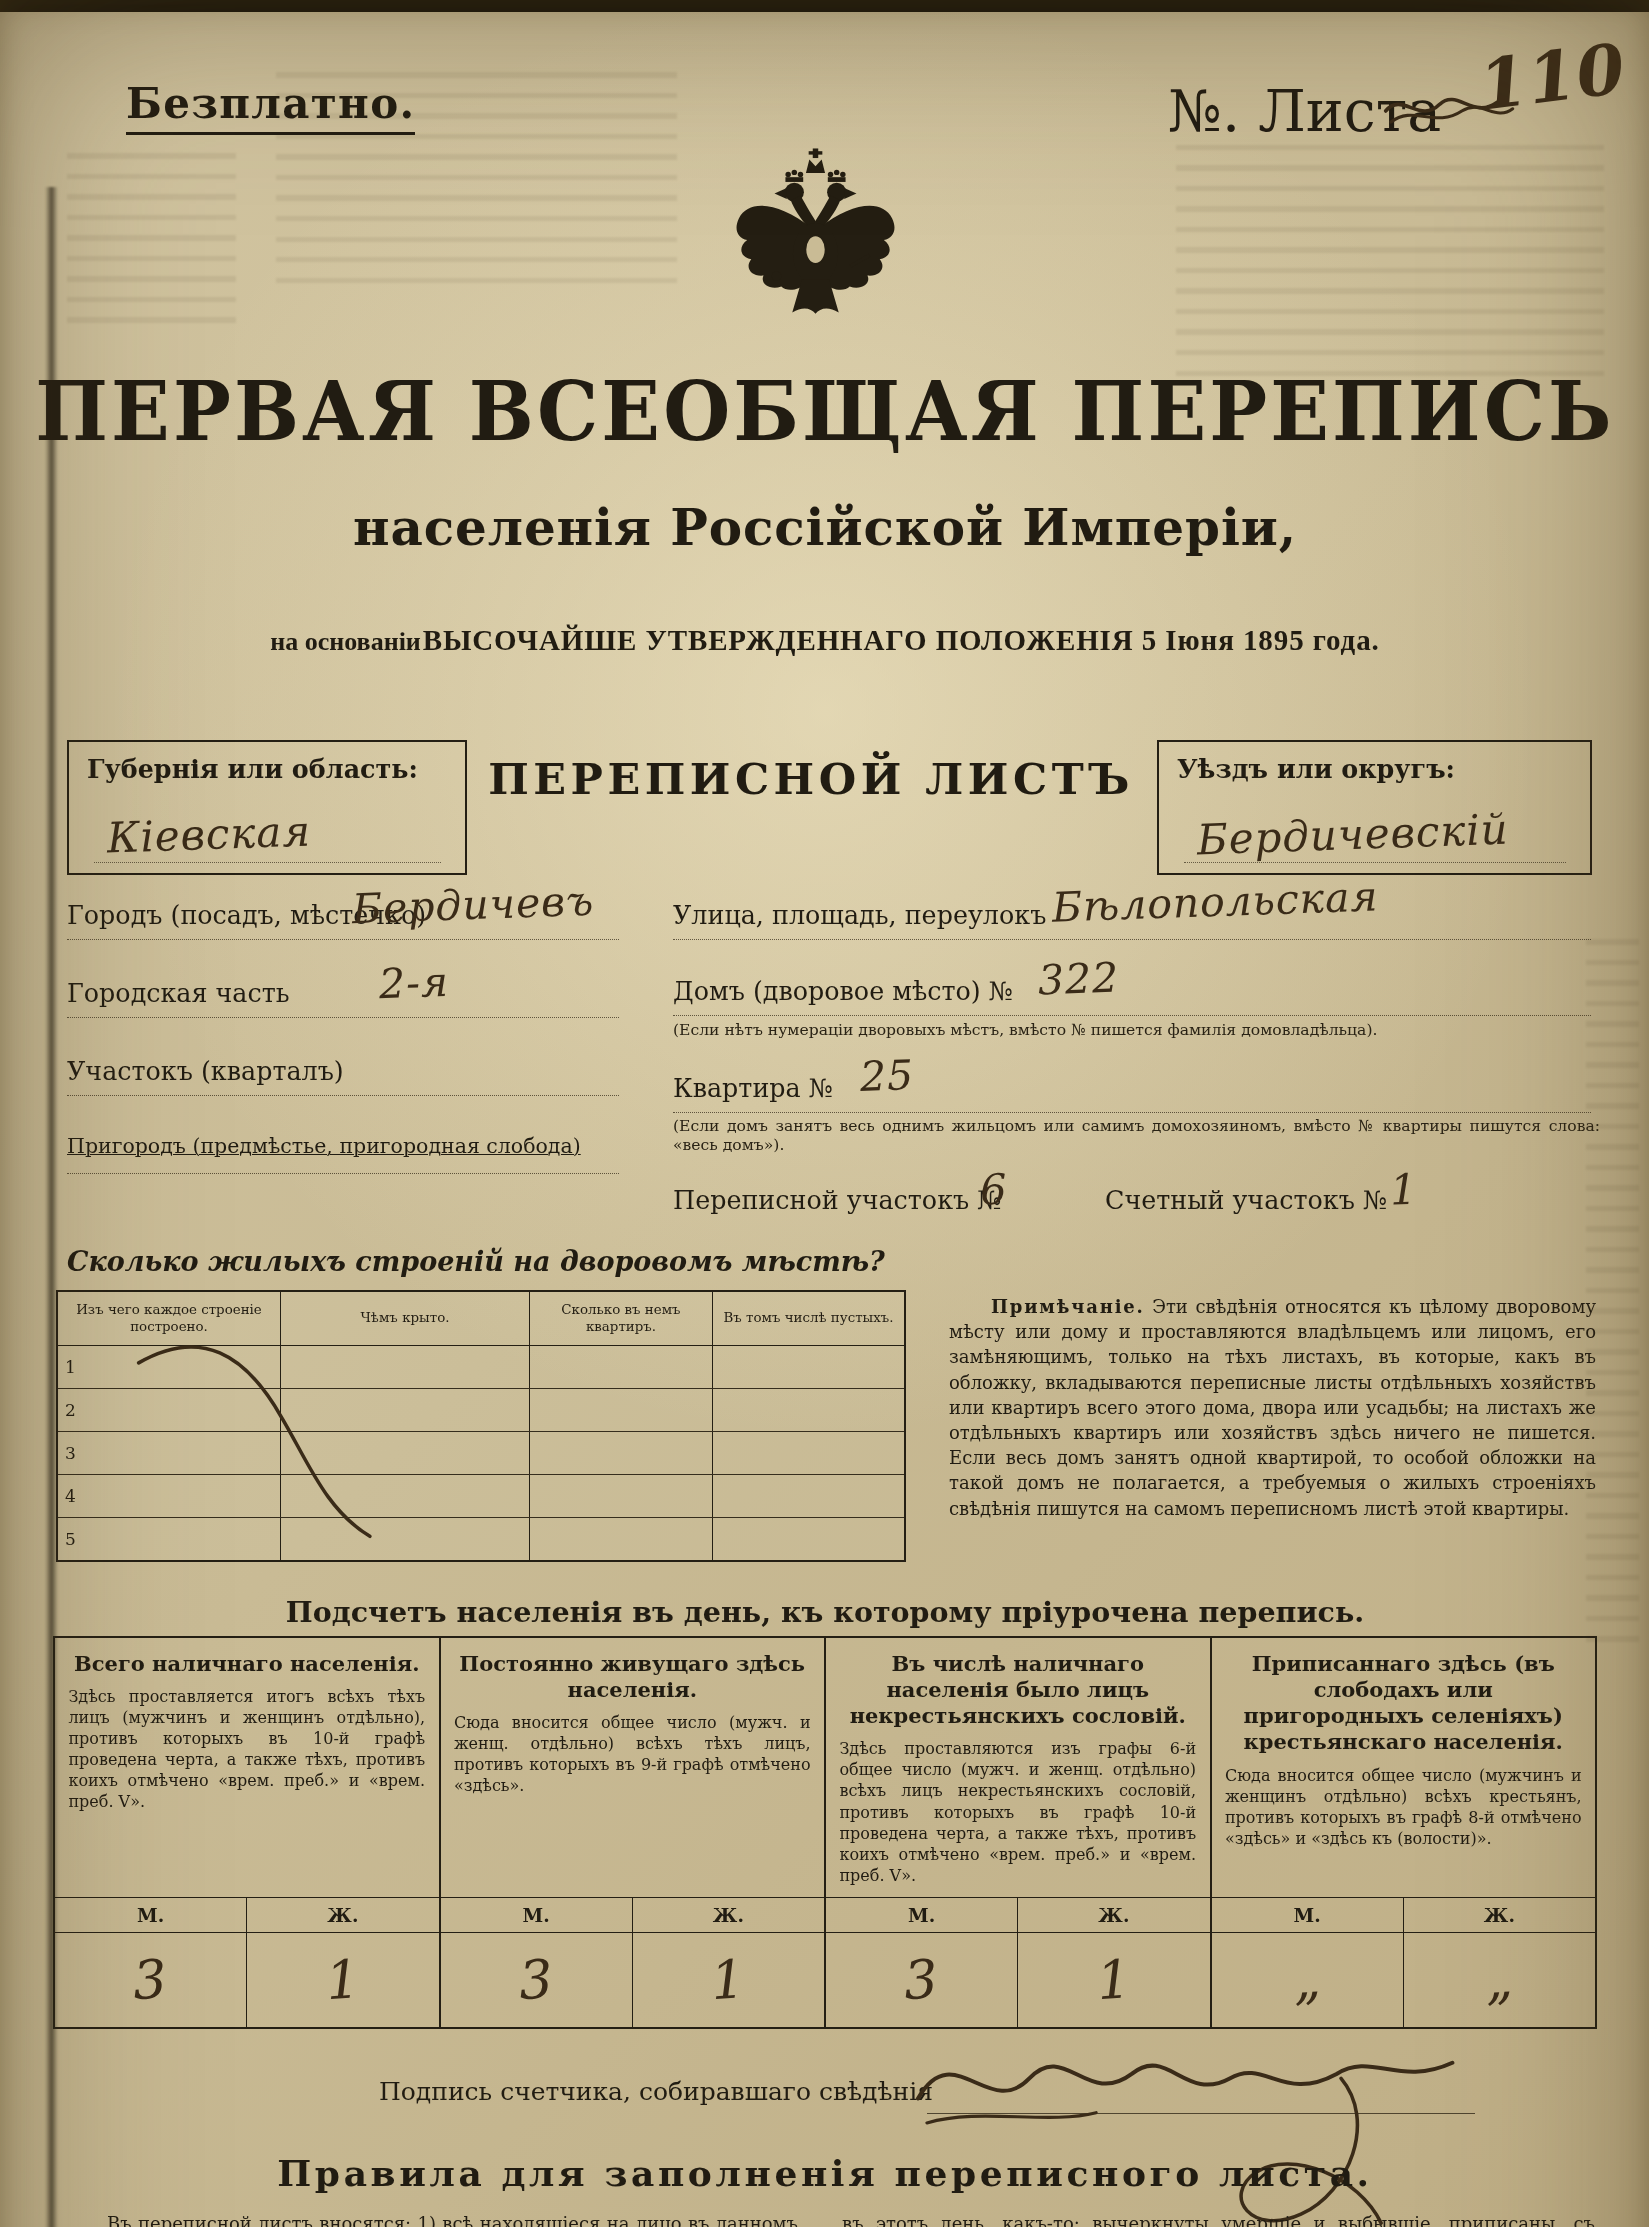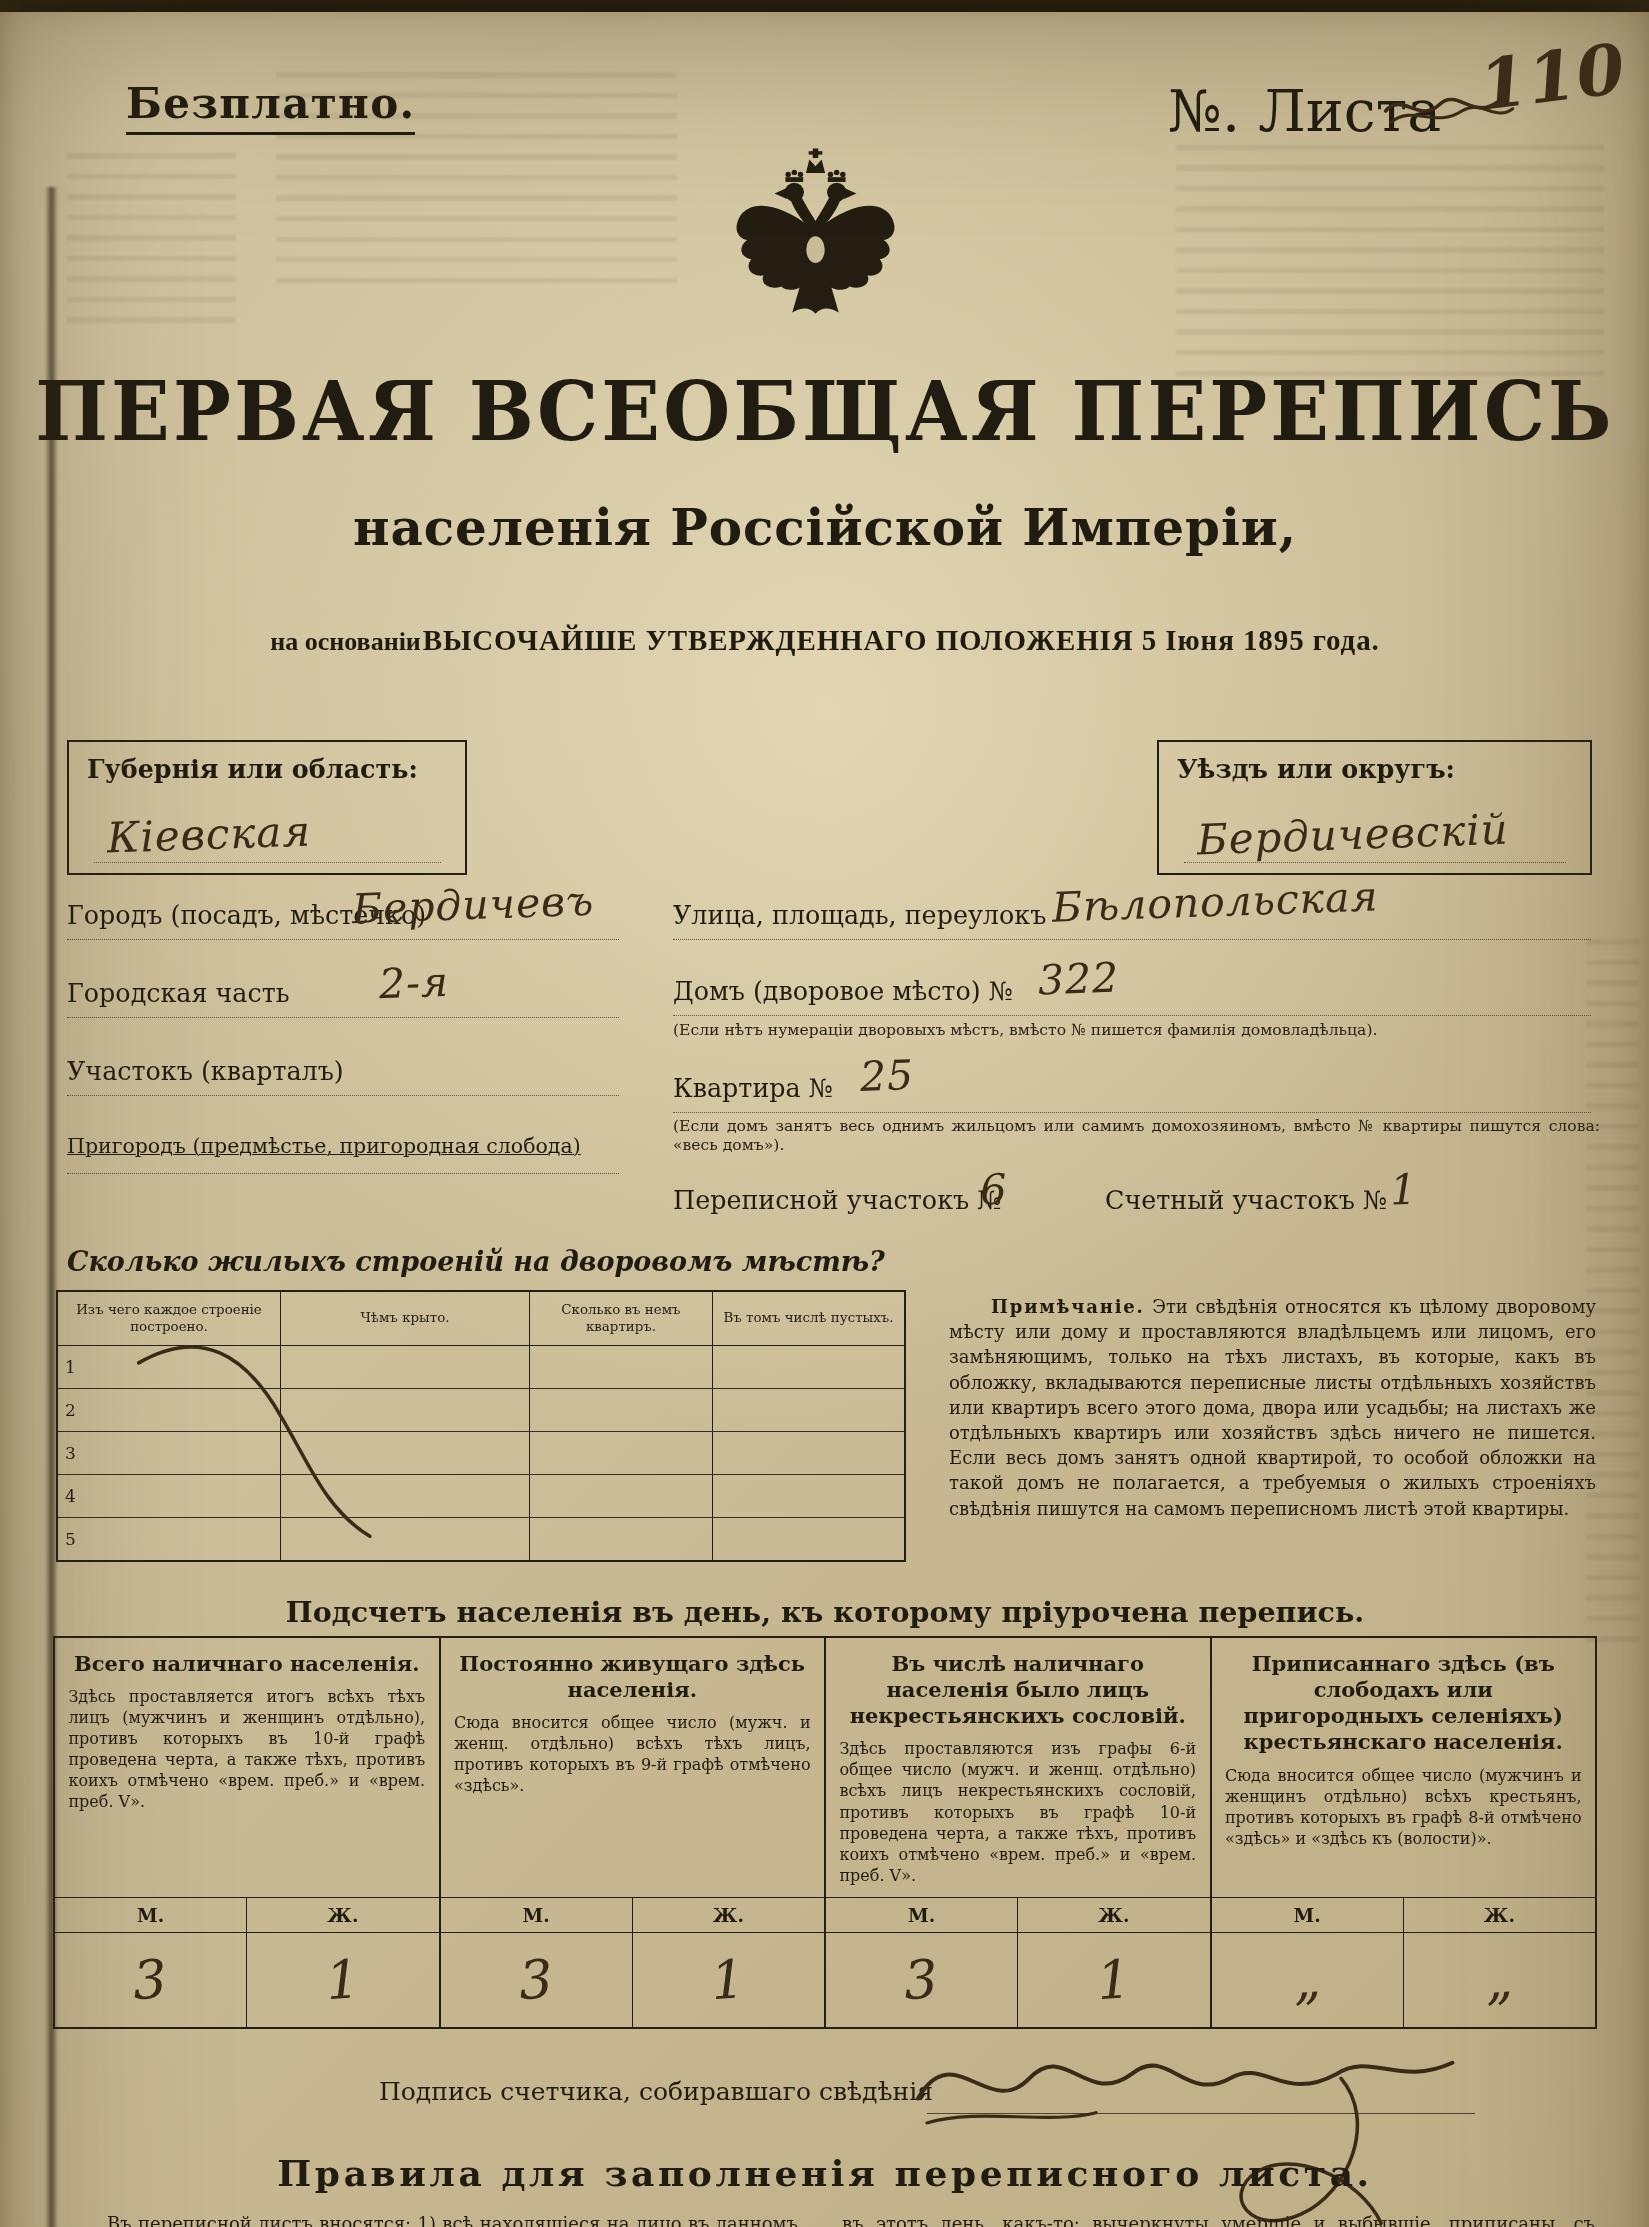--- a/index.html
+++ b/index.html
@@ -172,20 +172,21 @@
     <span class="caps">ВЫСОЧАЙШЕ УТВЕРЖДЕННАГО ПОЛОЖЕНІЯ 5 Іюня 1895 года.</span>
   </div>
 
   <div class="box box-gub">
     <div class="lbl">Губернія или область:</div>
     <div class="writeline">
       <span class="hand">Кіевская</span>
     </div>
   </div>
 
+  <div class="form1">ПЕРЕПИСНОЙ ЛИСТЪ</div>
 
   <div class="box box-uezd">
     <div class="lbl">Уѣздъ или округъ:</div>
     <div class="writeline">
       <span class="hand">Бердичевскій</span>
     </div>
   </div>
 
   <div class="field" style="left:67px;top:900px;width:552px;">
     <span class="flabel">Городъ (посадъ, мѣстечко)</span>

